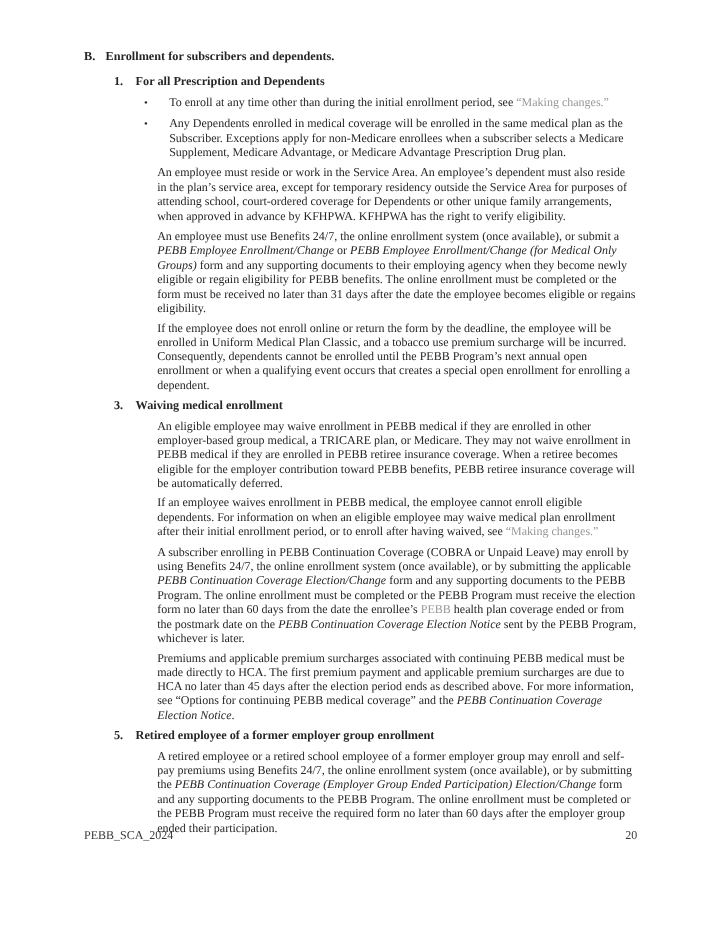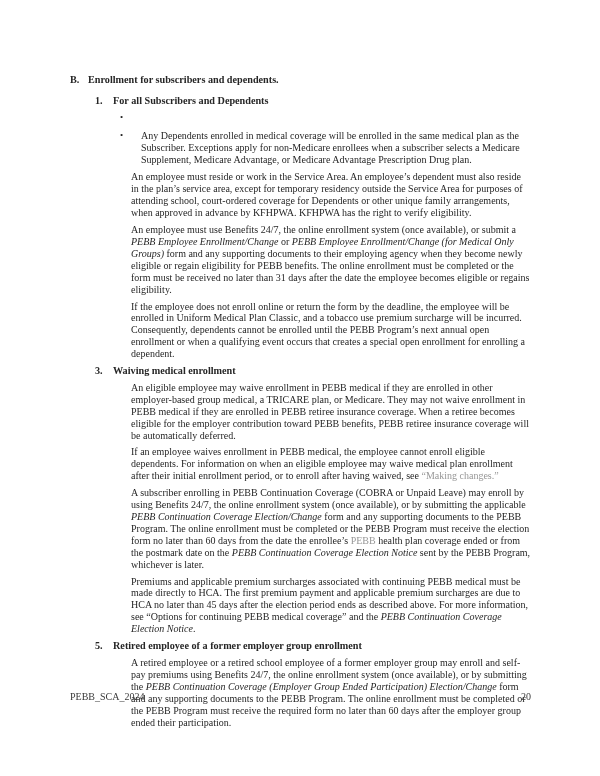--- a/index.html
+++ b/index.html
@@ -7,21 +7,21 @@
   body {
     width:600px; height:776px;
     position:relative;
     font-family:"Liberation Serif", serif;
     font-size:10px;
     line-height:11.9px;
     color:var(--ink, #262626);
     overflow:hidden;
   }
   .page { position:absolute; inset:0; background:#fff; }
-  .content { padding:74px 69px 0 70px; }
+  .content { padding:42px 69px 0 70px; }
   .doc-heading { font-weight:bold; font-size:10.2px; margin-bottom:9px; }
   .doc-heading .sec-letter { display:inline-block; width:18px; }
   #sections { margin-left:25px; }
   .section { margin-top:1px; }
   .sec-head { font-weight:bold; font-size:10.2px; margin-bottom:5px; }
   .sec-num { display:inline-block; width:18px; }
   .para { margin-left:36px; margin-bottom:5px; text-align:left; }
   .bullet-row { display:flex; margin-left:25px; margin-bottom:6px; }
   .dot { width:21px; flex:0 0 21px; font-size:9px; }
   .it { font-style:italic; }
@@ -35,23 +35,24 @@
 </head>
 <body style="--ink: #262626; --link-gray: #979797;">
 
 <div class="page">
   <div class="content">
     <div class="doc-heading">
       <span class="sec-letter">B.</span><span>Enrollment for subscribers and dependents.</span>
     </div>
     <div id="sections">
         <div class="section">
-          <div class="sec-head"><span class="sec-num">1.</span><span>For all Subscribers and Dependents</span></div>
+          <div class="sec-head"><span class="sec-num">1.</span><span>For all Prescription and Dependents</span></div>
           <div class="bullet-row">
             <span class="dot">•</span>
+            <p><span>To enroll at any time other than during the initial enrollment period, see </span><span class="gray">“Making changes.”</span></p>
           </div>
           <div class="bullet-row">
             <span class="dot">•</span>
             <p><span>Any Dependents enrolled in medical coverage will be enrolled in the same medical plan as the Subscriber. Exceptions apply for non-Medicare enrollees when a subscriber selects a Medicare Supplement, Medicare Advantage, or Medicare Advantage Prescription Drug plan.</span></p>
           </div>
         </div>
         <div class="section">
           <p class="para"><span>An employee must reside or work in the Service Area. An employee’s dependent must also reside in the plan’s service area, except for temporary residency outside the Service Area for purposes of attending school, court-ordered coverage for Dependents or other unique family arrangements, when approved in advance by KFHPWA. KFHPWA has the right to verify eligibility.</span></p>
           <p class="para"><span>An employee must use Benefits 24/7, the online enrollment system (once available), or submit a </span><span class="it">PEBB Employee Enrollment/Change</span><span> or </span><span class="it">PEBB Employee Enrollment/Change (for Medical Only Groups)</span><span> form and any supporting documents to their employing agency when they become newly eligible or regain eligibility for PEBB benefits. The online enrollment must be completed or the form must be received no later than 31 days after the date the employee becomes eligible or regains eligibility.</span></p>
           <p class="para"><span>If the employee does not enroll online or return the form by the deadline, the employee will be enrolled in Uniform Medical Plan Classic, and a tobacco use premium surcharge will be incurred. Consequently, dependents cannot be enrolled until the PEBB Program’s next annual open enrollment or when a qualifying event occurs that creates a special open enrollment for enrolling a dependent.</span></p>

